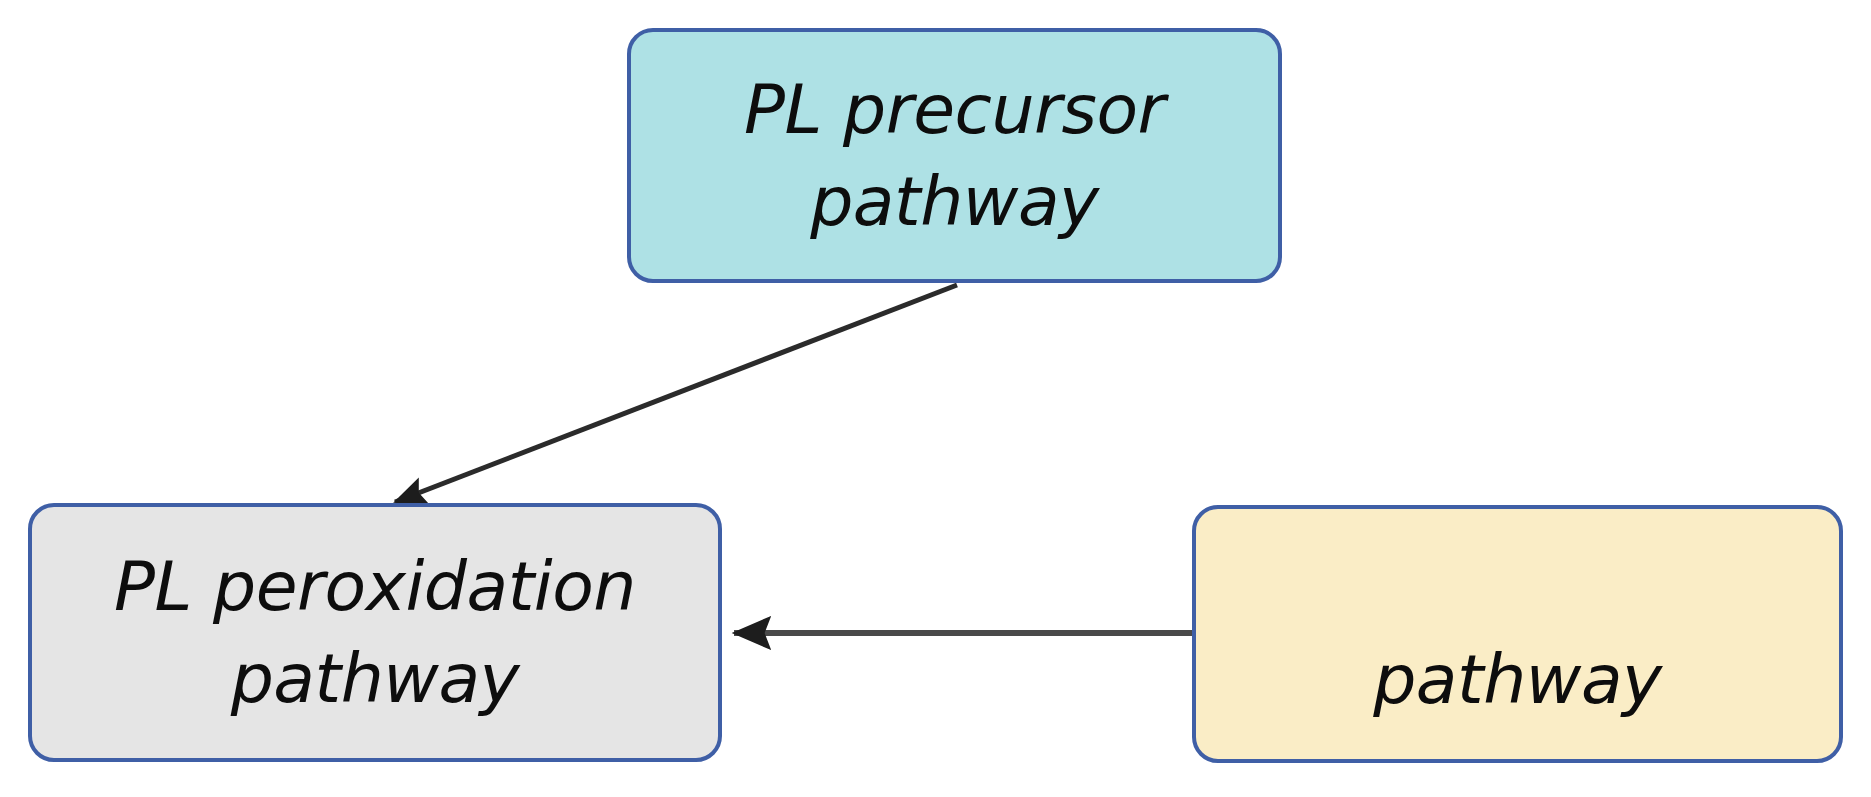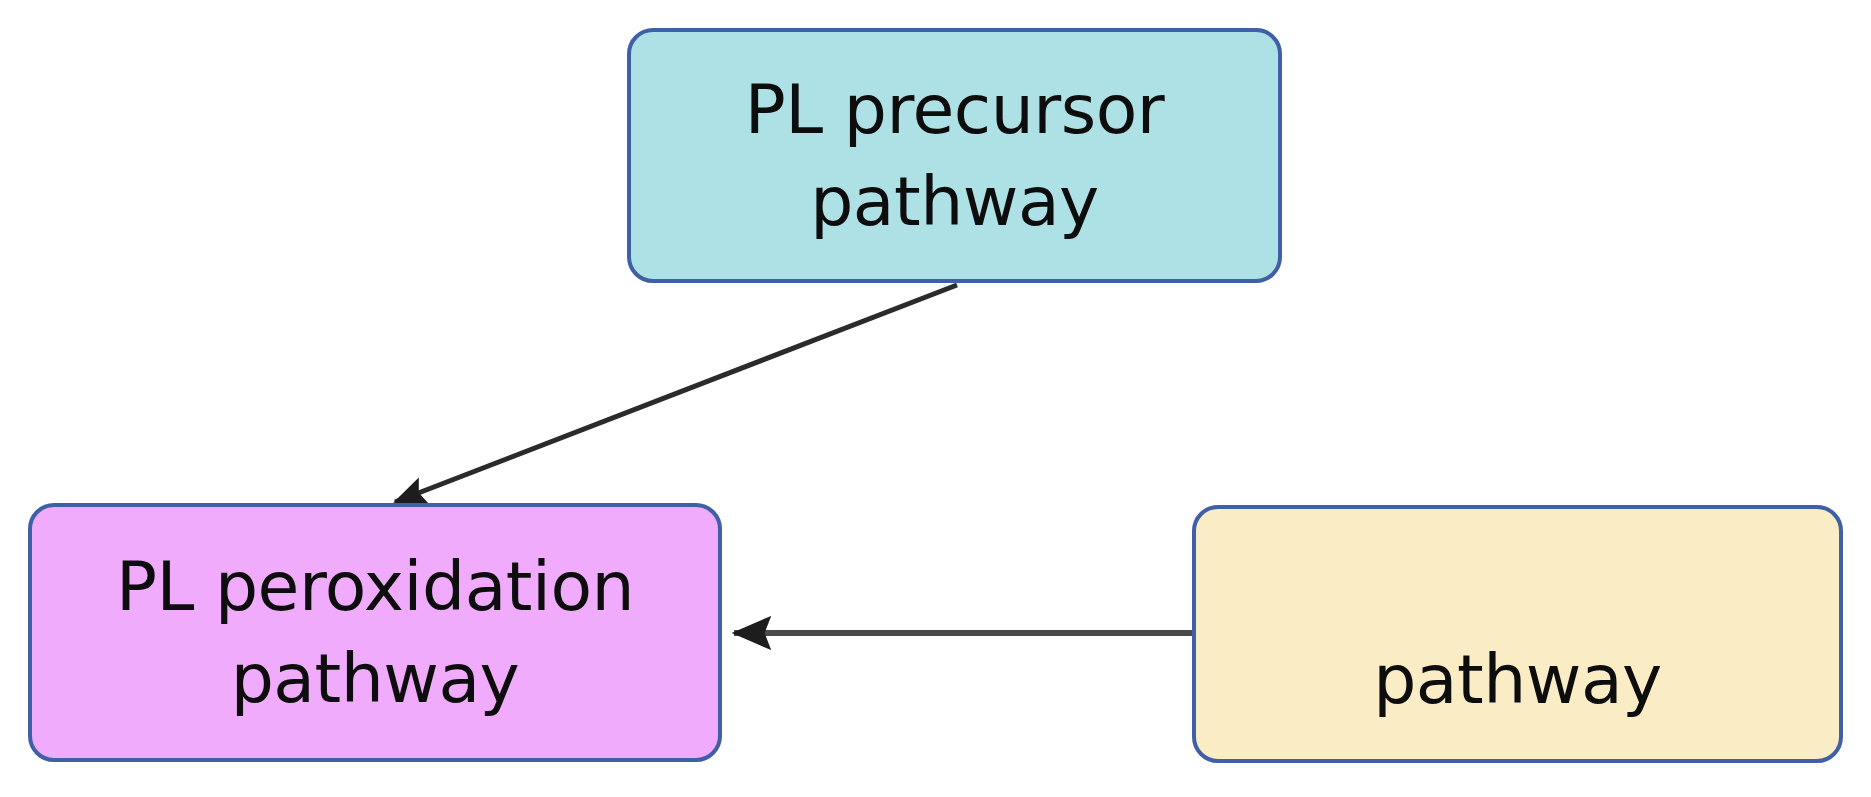--- a/index.html
+++ b/index.html
@@ -25,38 +25,39 @@
     display: flex;
     align-items: center;
     justify-content: center;
     text-align: center;
     color: #0d0d0d;
     font-size: 68px;
     line-height: 1.35;
     letter-spacing: -0.5px;
     font-weight: 400;
     padding: 0 18px;
+    font-style: italic;
   }
   .node .label {
     display: block;
     width: 100%;
   }
   #node-pl-precursor {
     left: 627px;
     top: 28px;
     width: 655px;
     height: 255px;
     background: #aee1e5;
   }
   #node-pl-peroxidation {
     left: 28px;
     top: 503px;
     width: 694px;
     height: 259px;
-    background: #f0abfc;
+    background: #e5e5e5;
   }
   #node-gpx-precursor {
     left: 1192px;
     top: 505px;
     width: 651px;
     height: 258px;
     background: #faedc6;
   }
   #edges {
     position: absolute;

